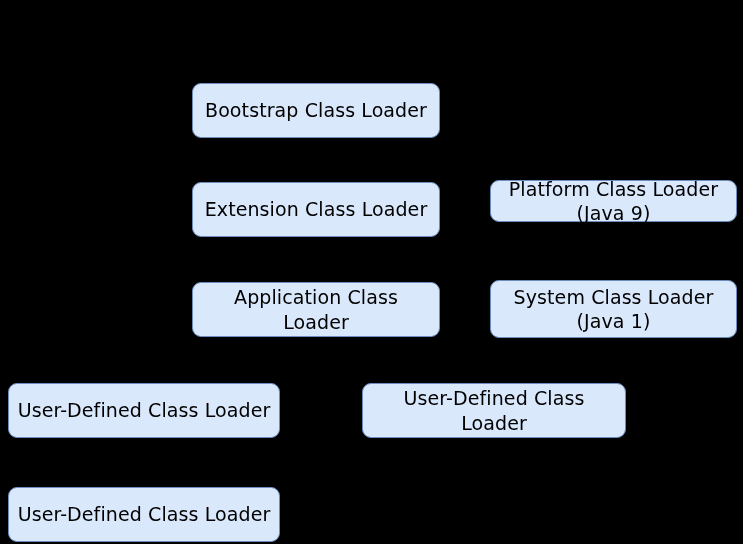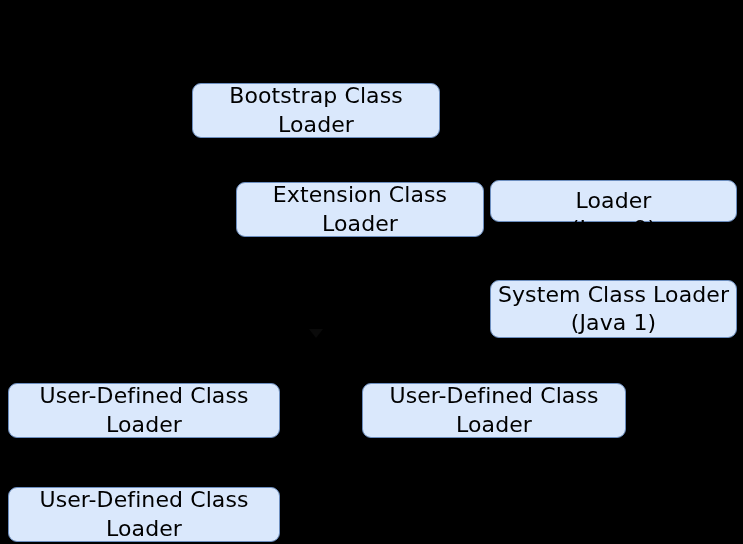--- a/index.html
+++ b/index.html
@@ -20,21 +20,21 @@
     position: absolute;
     box-sizing: border-box;
     background: #dae8fc;
     border: 1px solid #6c8ebf;
     border-radius: 9px;
     display: flex;
     align-items: center;
     justify-content: center;
     text-align: center;
     color: #000000;
-    font-size: 22px;
+    font-size: 19px;
     line-height: 1.28;
     letter-spacing: 0.1px;
     white-space: pre-line;
     padding: 2px 6px;
     user-select: none;
   }
   .node-label {
     display: block;
     width: 100%;
     white-space: pre-line;
@@ -64,29 +64,32 @@
   <div class="connector" style="left:144px; top:358px; width:1.5px; height:25px;"></div>
   <div class="connector" style="left:493px; top:358px; width:1.5px; height:25px;"></div>
   <div class="connector" style="left:144px; top:438px; width:1.5px; height:49px;"></div>
 
   <div class="arrowhead" style="left:309px; top:329px;"></div>
 
   <div class="node" style="left:192px; top:83px; width:248px; height:55px;">
     <span class="node-label">Bootstrap Class Loader</span>
   </div>
 
-  <div class="node" style="left:192px; top:182px; width:248px; height:55px;margin-left:44px;">
+  <div class="node" style="left:192px; top:182px; width:248px; height:55px;">
     <span class="node-label">Extension Class Loader</span>
   </div>
 
   <div class="node" style="left:490px; top:180px; width:247px; height:42px;">
     <span class="node-label">Platform Class Loader
 (Java 9)</span>
   </div>
 
+  <div class="node" style="left:192px; top:282px; width:248px; height:55px;">
+    <span class="node-label">Application Class Loader</span>
+  </div>
 
   <div class="node" style="left:490px; top:280px; width:247px; height:58px;">
     <span class="node-label">System Class Loader
 (Java 1)</span>
   </div>
 
   <div class="node" style="left:8px; top:383px; width:272px; height:55px;">
     <span class="node-label">User-Defined Class Loader</span>
   </div>
 

